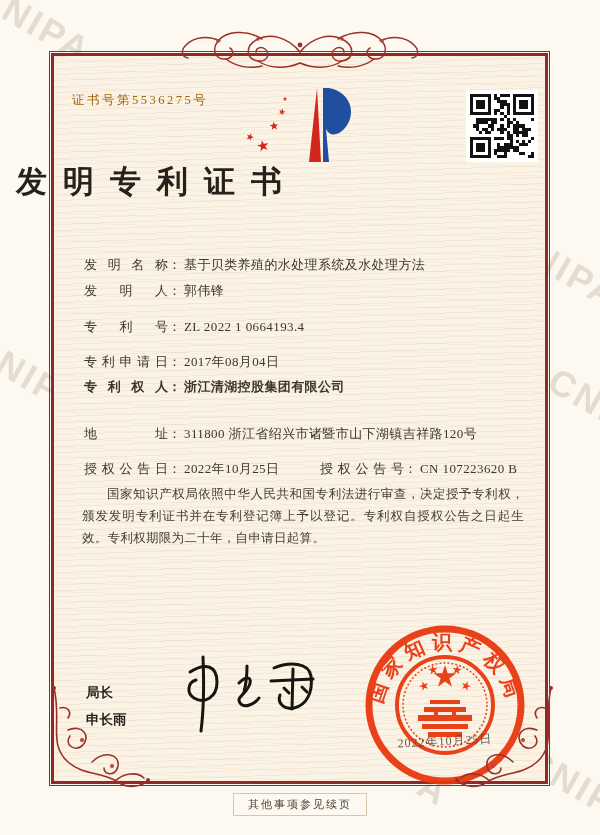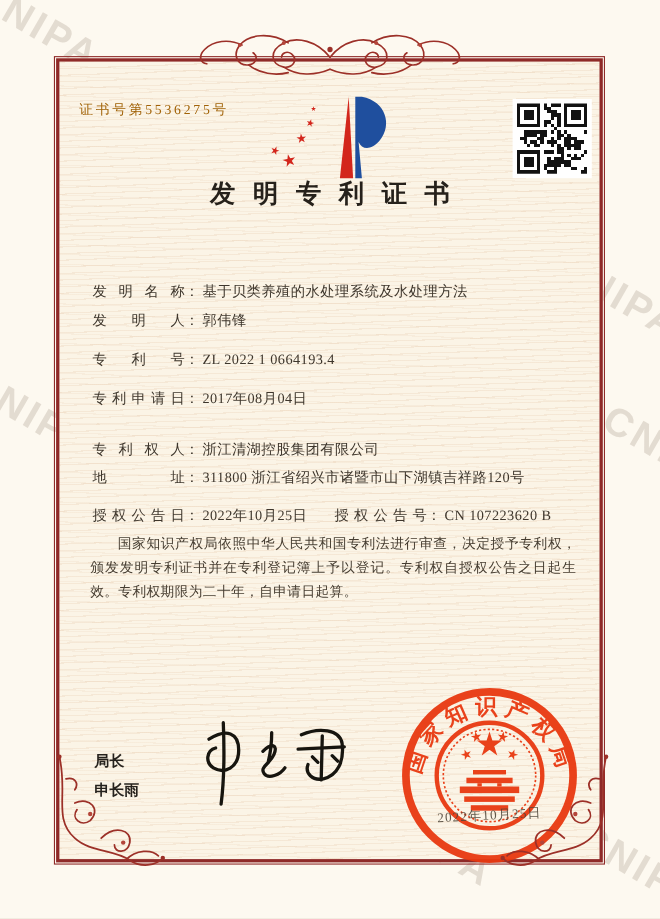--- a/index.html
+++ b/index.html
@@ -34,31 +34,31 @@
   .ornament { position:absolute; z-index:4; pointer-events:none; }
   .orn-top { left:170px; top:29px; }
   .orn-bl { left:40px; top:682px; }
   .orn-br { left:450px; top:682px; transform:scaleX(-1); }
   
   .content { position:absolute; inset:0; z-index:3; }
   .cert-no { position:absolute; left:72px; top:92px; font-size:12.5px; letter-spacing:2.5px; color:#a16207; }
   .logo { position:absolute; left:237px; top:84px; }
   .qr-box { position:absolute; left:466px; top:90px; width:72px; height:72px; background:#ffffff; padding:4px; }
   .doc-title {
-    position:absolute; left:0; top:161px; width:100%; text-align:center;
-    font-size:23px; font-weight:600; letter-spacing:16px; padding-left:16px; color:#26211b;font-family:Liberation Mono, monospace;
+    position:absolute; left:0; top:161px; width:100%; text-align:left;
+    font-size:31px; font-weight:600; letter-spacing:16px; padding-left:16px; color:#26211b;font-family:Liberation Mono, monospace;
   }
   .fields { position:absolute; left:84px; top:238px; width:440px; font-size:13px; color:#3e362c; }
   .f-row { position:absolute; left:0; white-space:nowrap; }
   .f-label { display:inline-block; width:84px; text-align:justify; text-align-last:justify; }
   .f-colon { display:inline-block; }
   .f-value { display:inline-block; margin-left:3px; letter-spacing:.4px; }
-  .r0{top:18px;} .r1{top:44px;} .r2{top:80px;} .r3{top:115px;} .r4{top:162px;} .r5{top:187px;}
+  .r0{top:18px;} .r1{top:44px;} .r2{top:80px;} .r3{top:115px;} .r4{top:140px;font-weight:bold;} .r5{top:187px;}
   .grant-row { position:absolute; left:0; top:222px; white-space:nowrap; }
-  .grant-right { position:absolute; left:220px; top:222px; white-space:nowrap; }
+  .grant-right { position:absolute; left:236px; top:222px; white-space:nowrap; }
   .body-text {
     position:absolute; left:82px; top:484px; width:442px;
     font-size:12.5px; line-height:1.74; letter-spacing:.3px; color:#463d31;
   }
   .body-text p { text-indent:2em; text-align:justify; }
   .director { position:absolute; left:86px; top:680px; font-family:Liberation Mono, monospace; font-size:13.5px; font-weight:bold; color:#26221d; line-height:2.0; }
   .signature { position:absolute; left:172px; top:652px; }
   .seal { position:absolute; left:360px; top:620px; mix-blend-mode:multiply; opacity:.95; }
   .page-footer { position:absolute; left:50px; top:760px; width:500px; text-align:center; font-size:11.5px; letter-spacing:2px; color:#43392c; }
   .continuation {
@@ -436,15 +436,16 @@
         <rect x="64" y="87" width="42" height="5"></rect>
         <rect x="58" y="95" width="54" height="6"></rect>
         <rect x="62" y="104" width="46" height="5"></rect>
         <rect x="68" y="112" width="34" height="5"></rect>
         <rect x="74" y="92" width="4" height="3"></rect>
           <rect x="92" y="92" width="4" height="3"></rect>
       </g>
       <text x="85" y="125" text-anchor="middle" font-size="12" letter-spacing="1" fill="#453c30" opacity="0.9" transform="rotate(-3 85 122)" font-family="'Liberation Serif','DejaVu Serif',serif">2022年10月25日</text>
     </svg>
 
+    <div class="continuation">其他事项参见续页</div>
 
   </div>
 </div>
 
 </body></html>

